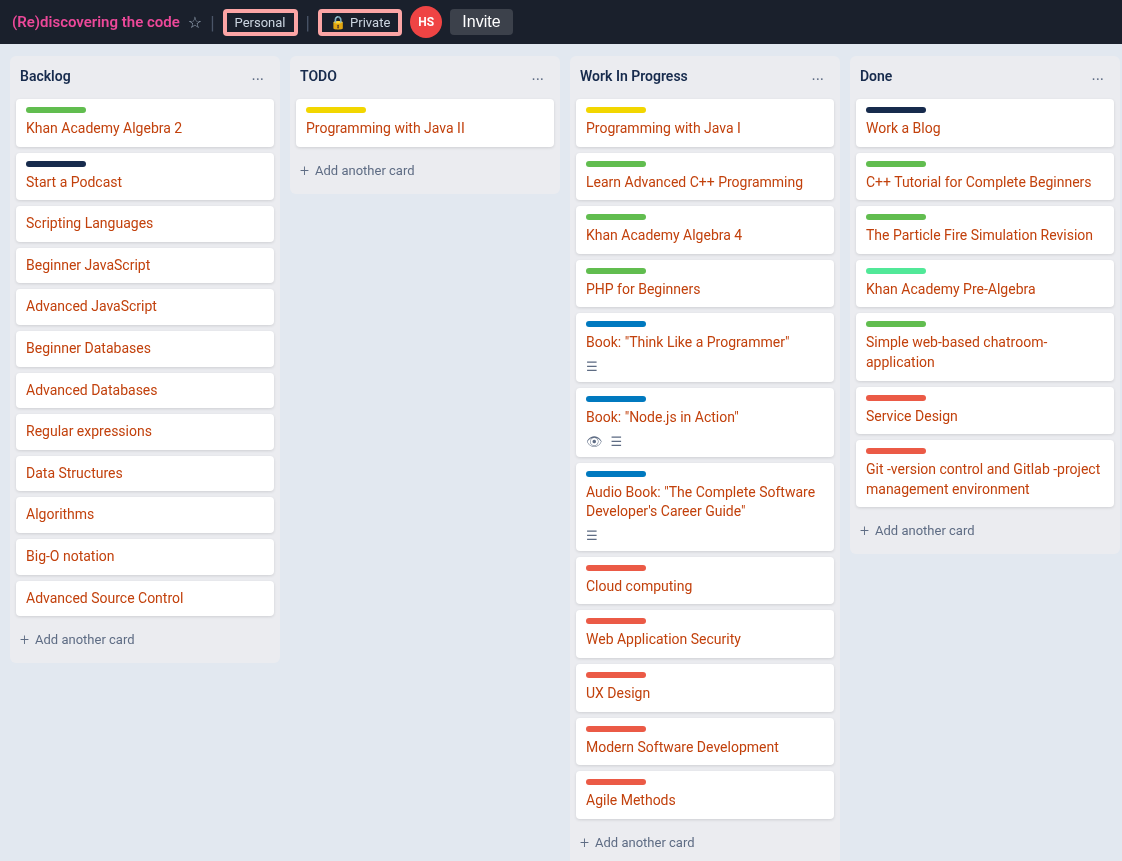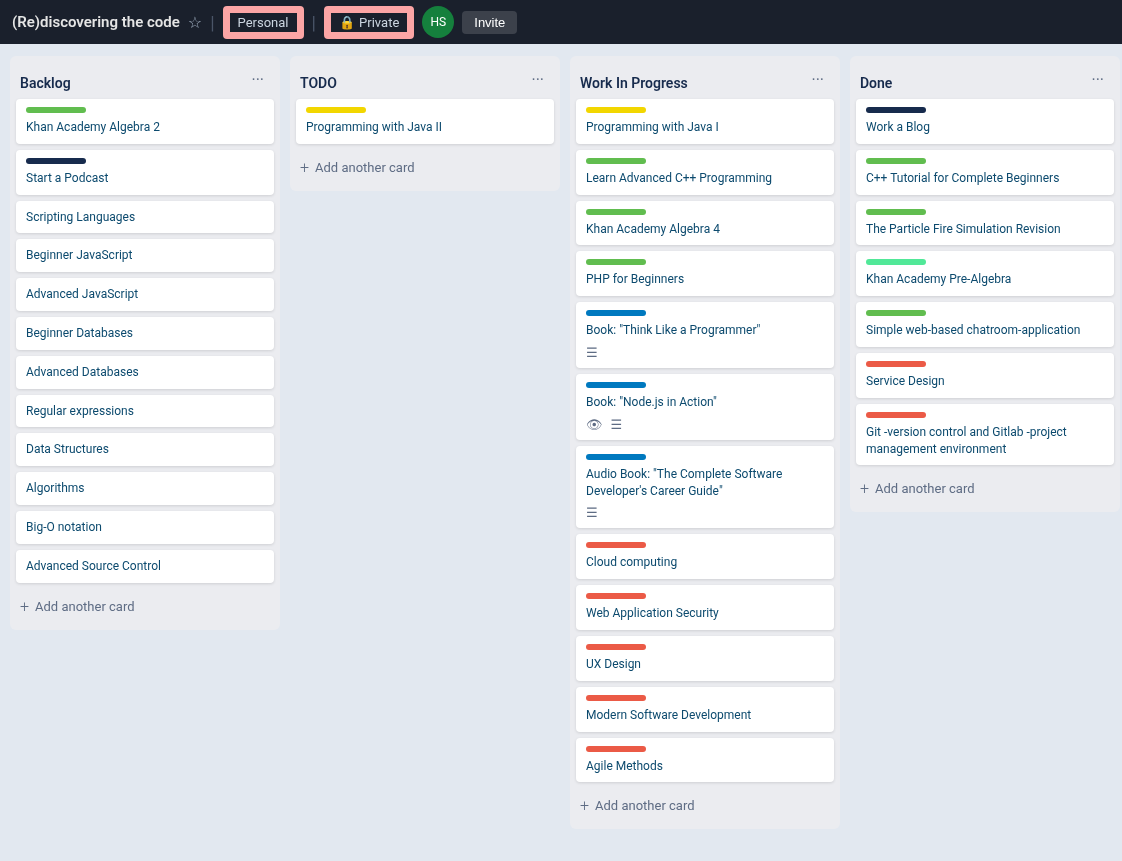--- a/index.html
+++ b/index.html
@@ -13,65 +13,65 @@
     
     .header {
       background: #1a202c;
       display: flex;
       align-items: center;
       padding: 0 12px;
       height: 44px;
       gap: 8px;
     }
     .header-title {
-      color: #e5e5e5;
+      color: #ec4899;
       font-size: 15px;
       font-weight: 600;
     }
     .header-star {
       color: #a0aec0;
       font-size: 16px;
       cursor: pointer;
     }
     .header-divider {
       color: #4a5568;
       font-size: 18px;
     }
     .header-badge {
       background: transparent;
-      border: 7px solid #fca5a5;
+      border: 4px solid #fca5a5;
       color: #cbd5e0;
       border-radius: 4px;
       padding: 2px 8px;
       font-size: 13px;
     }
     .header-badge.private {
       display: flex;
       align-items: center;
       gap: 4px;
     }
     .header-avatar {
       width: 32px;
       height: 32px;
       border-radius: 50%;
-      background: #15803d;
+      background: #ef4444;
       display: flex;
       align-items: center;
       justify-content: center;
       color: #fff;
       font-size: 12px;
-      font-weight: 400;
+      font-weight: 700;
     }
     .header-invite {
       background: rgba(255,255,255,0.15);
       border: none;
       color: #fff;
       border-radius: 4px;
       padding: 4px 12px;
-      font-size: 13px;
+      font-size: 16px;
       cursor: pointer;
     }
 
     
     .board {
       display: flex;
       gap: 10px;
       padding: 12px 10px;
       align-items: flex-start;
       overflow-x: auto;
@@ -84,21 +84,21 @@
       border-radius: 6px;
       width: 270px;
       min-width: 270px;
       padding: 8px 6px;
       display: flex;
       flex-direction: column;
       gap: 0;
     }
     .column-header {
       display: flex;
-      align-items: flex-end;
+      align-items: flex-start;
       justify-content: space-between;
       padding: 4px 4px 8px 4px;
     }
     .column-title {
       font-size: 14px;
       font-weight: 600;
       color: #172b4d;
     }
     .column-menu {
       color: #5e6c84;
@@ -117,22 +117,22 @@
       box-shadow: 0 1px 3px rgba(0,0,0,0.12);
       cursor: pointer;
     }
     .card-bar {
       height: 6px;
       border-radius: 3px;
       margin-bottom: 6px;
       width: 60px;
     }
     .card-title {
-      font-size: 12px;
-      color: #0c4a6e;
+      font-size: 14px;
+      color: #c2410c;
       line-height: 1.4;
     }
     .card-icons {
       display: flex;
       gap: 8px;
       margin-top: 6px;
       color: #5e6c84;
       font-size: 13px;
     }
 

